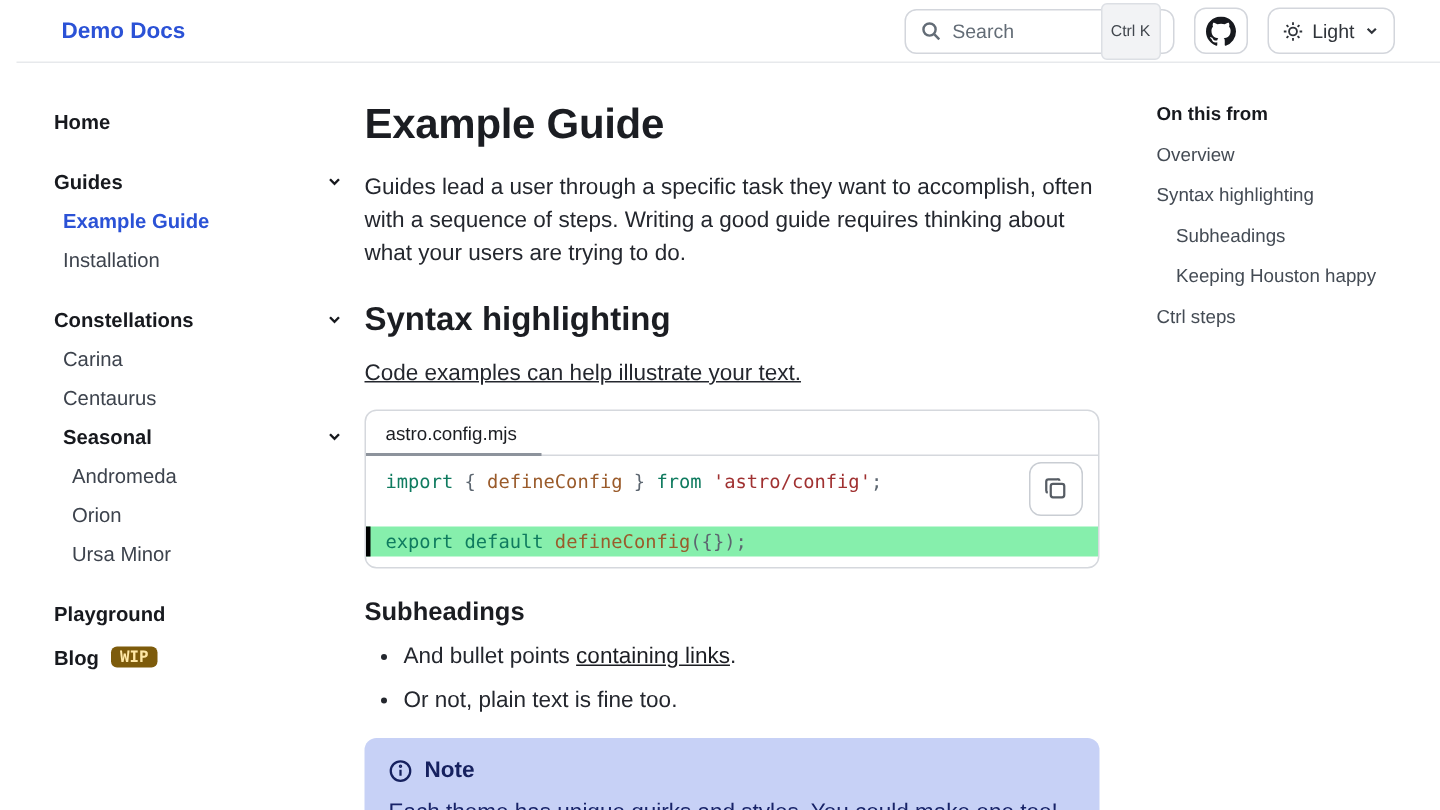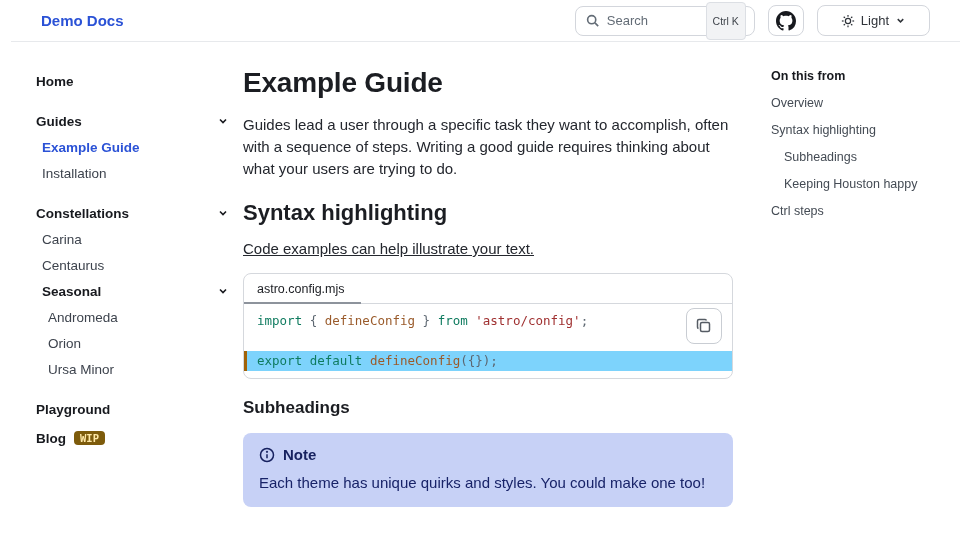--- a/index.html
+++ b/index.html
@@ -12,21 +12,21 @@
   .logo { font-size:15px; font-weight:700; color:#2b52d6; text-decoration:none; cursor:pointer; }
   .header-right { margin-left:auto; display:flex; align-items:center; gap:13px; }
   .search-btn { width:180px; height:30px; display:flex; align-items:center; gap:8px;
     border:1px solid #d3d6dc; border-radius:8px; background:#fff; padding:0 8px 0 10px;
     cursor:pointer; }
   .search-label { font-size:13px; color:#636c76; }
   .kbd { margin-left:auto; font-size:10.5px; color:#41464d; background:#f2f3f5;
     border:1px solid #dcdfe4; border-radius:4px; padding:12px 6px; }
   .icon-btn { width:36px; height:31px; display:flex; align-items:center; justify-content:center;
     border:1px solid #d3d6dc; border-radius:8px; background:#fff; cursor:pointer; }
-  .theme-select { height:31px; display:flex; align-items:center; gap:6px; padding:0 23px;
+  .theme-select { height:31px; display:flex; align-items:center; gap:6px; padding:0 9px;
     border:1px solid #d3d6dc; border-radius:8px; background:#fff; cursor:pointer; }
   .theme-label { font-size:13px; color:#30343a; }
 
   
   .page { display:flex; }
   .sidebar { width:243px; flex:none; padding:26px 14px 0 36px; }
   .main { width:490px; flex:none; padding-top:26px; }
   .toc { flex:1; padding:27px 20px 0 38px; }
 
   
@@ -50,21 +50,21 @@
   .para2 { margin-top:12px; font-size:15px; line-height:22px; color:#24272e;text-decoration:underline; }
   h3.h3 { margin-top:18px; font-size:17px; line-height:22px; font-weight:700; }
 
   .code-frame { margin-top:13px; border:1px solid #d5d8dd; border-radius:8px; overflow:hidden; }
   .code-head { height:30px; border-bottom:1px solid #d5d8dd; display:flex; align-items:flex-end; }
   .code-tab { font-size:12.5px; color:#1b1d22; padding:7px 16px 6px 13px;
     border-bottom:2px solid #8d939c; margin-bottom:-1px; cursor:pointer; }
   .code-body { position:relative; padding:7px 0; font-family:"DejaVu Sans Mono",monospace;
     font-size:12.5px; line-height:20px; }
   .code-line { white-space:pre; padding:0 13px; height:20px; }
-  .code-line.hl { background:#7dd3fc; border-left:3px solid #a16207; padding-left:10px; }
+  .code-line.hl { background:#86efac; border-left:3px solid #000000; padding-left:10px; }
   .tok-kw { color:#0f7b5f; }
   .tok-fn { color:#9a5b2b; }
   .tok-str { color:#a03131; }
   .tok-punct { color:#5c6670; }
   .copy-btn { position:absolute; top:4px; right:10px; width:36px; height:36px;
     border:1px solid #c9cdd3; border-radius:8px; background:#fff; display:flex;
     align-items:center; justify-content:center; cursor:pointer; }
 
   ul.bullets { margin-top:8px; padding-left:26px; }
   ul.bullets li { font-size:15px; line-height:22px; color:#24272e; margin-bottom:7px; }
@@ -207,20 +207,24 @@
             <svg width="18" height="18" viewBox="0 0 18 18" fill="none" stroke="#565c64" stroke-width="1.5">
               <rect x="5.5" y="5.5" width="9" height="9" rx="1.5"></rect>
               <path d="M3.5 11.5 A1.5 1.5 0 0 1 2.5 10 V4 A1.5 1.5 0 0 1 4 2.5 H10 A1.5 1.5 0 0 1 11.5 3.5"></path>
             </svg>
           </span>
         </button>
       </div>
     </figure>
 
     <h3 class="h3">Subheadings</h3>
+    <ul class="bullets">
+      <li><span>And bullet points </span><a class="inline-link">containing links</a><span>.</span></li>
+      <li><span>Or not, plain text is fine too.</span></li>
+    </ul>
 
     <aside class="note">
       <div class="note-title">
         <span style="display:flex">
           <svg width="16" height="16" viewBox="0 0 16 16" fill="none" stroke="#16215f" stroke-width="1.5">
             <circle cx="8" cy="8" r="6.5"></circle>
             <line x1="8" y1="7.2" x2="8" y2="11.2"></line>
             <circle cx="8" cy="4.8" r="0.4" fill="#16215f"></circle>
           </svg>
         </span>

